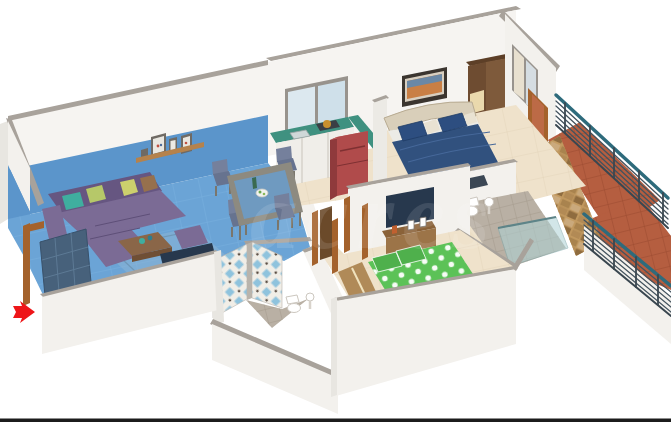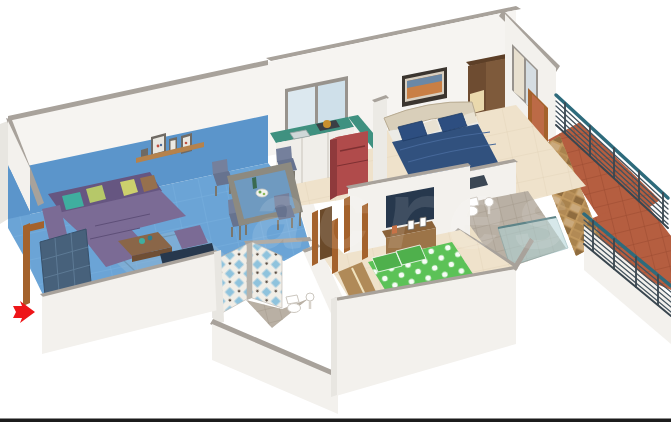--- a/index.html
+++ b/index.html
@@ -1,16 +1,16 @@
 <!DOCTYPE html>
 <html><head>
 <meta charset="utf-8">
 <style>
   html,body{margin:0;padding:0;background:#ffffff;}
-  .stage{position:relative;width:671px;height:422px;background:#0369a1;overflow:hidden;font-family:Liberation Mono, monospace;}
+  .stage{position:relative;width:671px;height:422px;background:#0369a1;overflow:hidden;font-family:Liberation Serif, serif;}
   svg{display:block;}
   .wf{fill:#f3f1ed}.wf2{fill:#eceae5}.wf3{fill:#e8e6e1}.wc{fill:#a8a29b}
   .ceramic{fill:#ffffff;stroke:#ccc7bf;stroke-width:1}
   .seam{stroke:#5e4f78;stroke-width:1;fill:none}
   .leg{stroke:#7a766c;stroke-width:2;fill:none}
   .wm{font-style:italic;font-weight:bold;letter-spacing:8px;fill:#ffffff;opacity:.11;font-size:96px;}
 </style>
 </head>
 <body>
 

